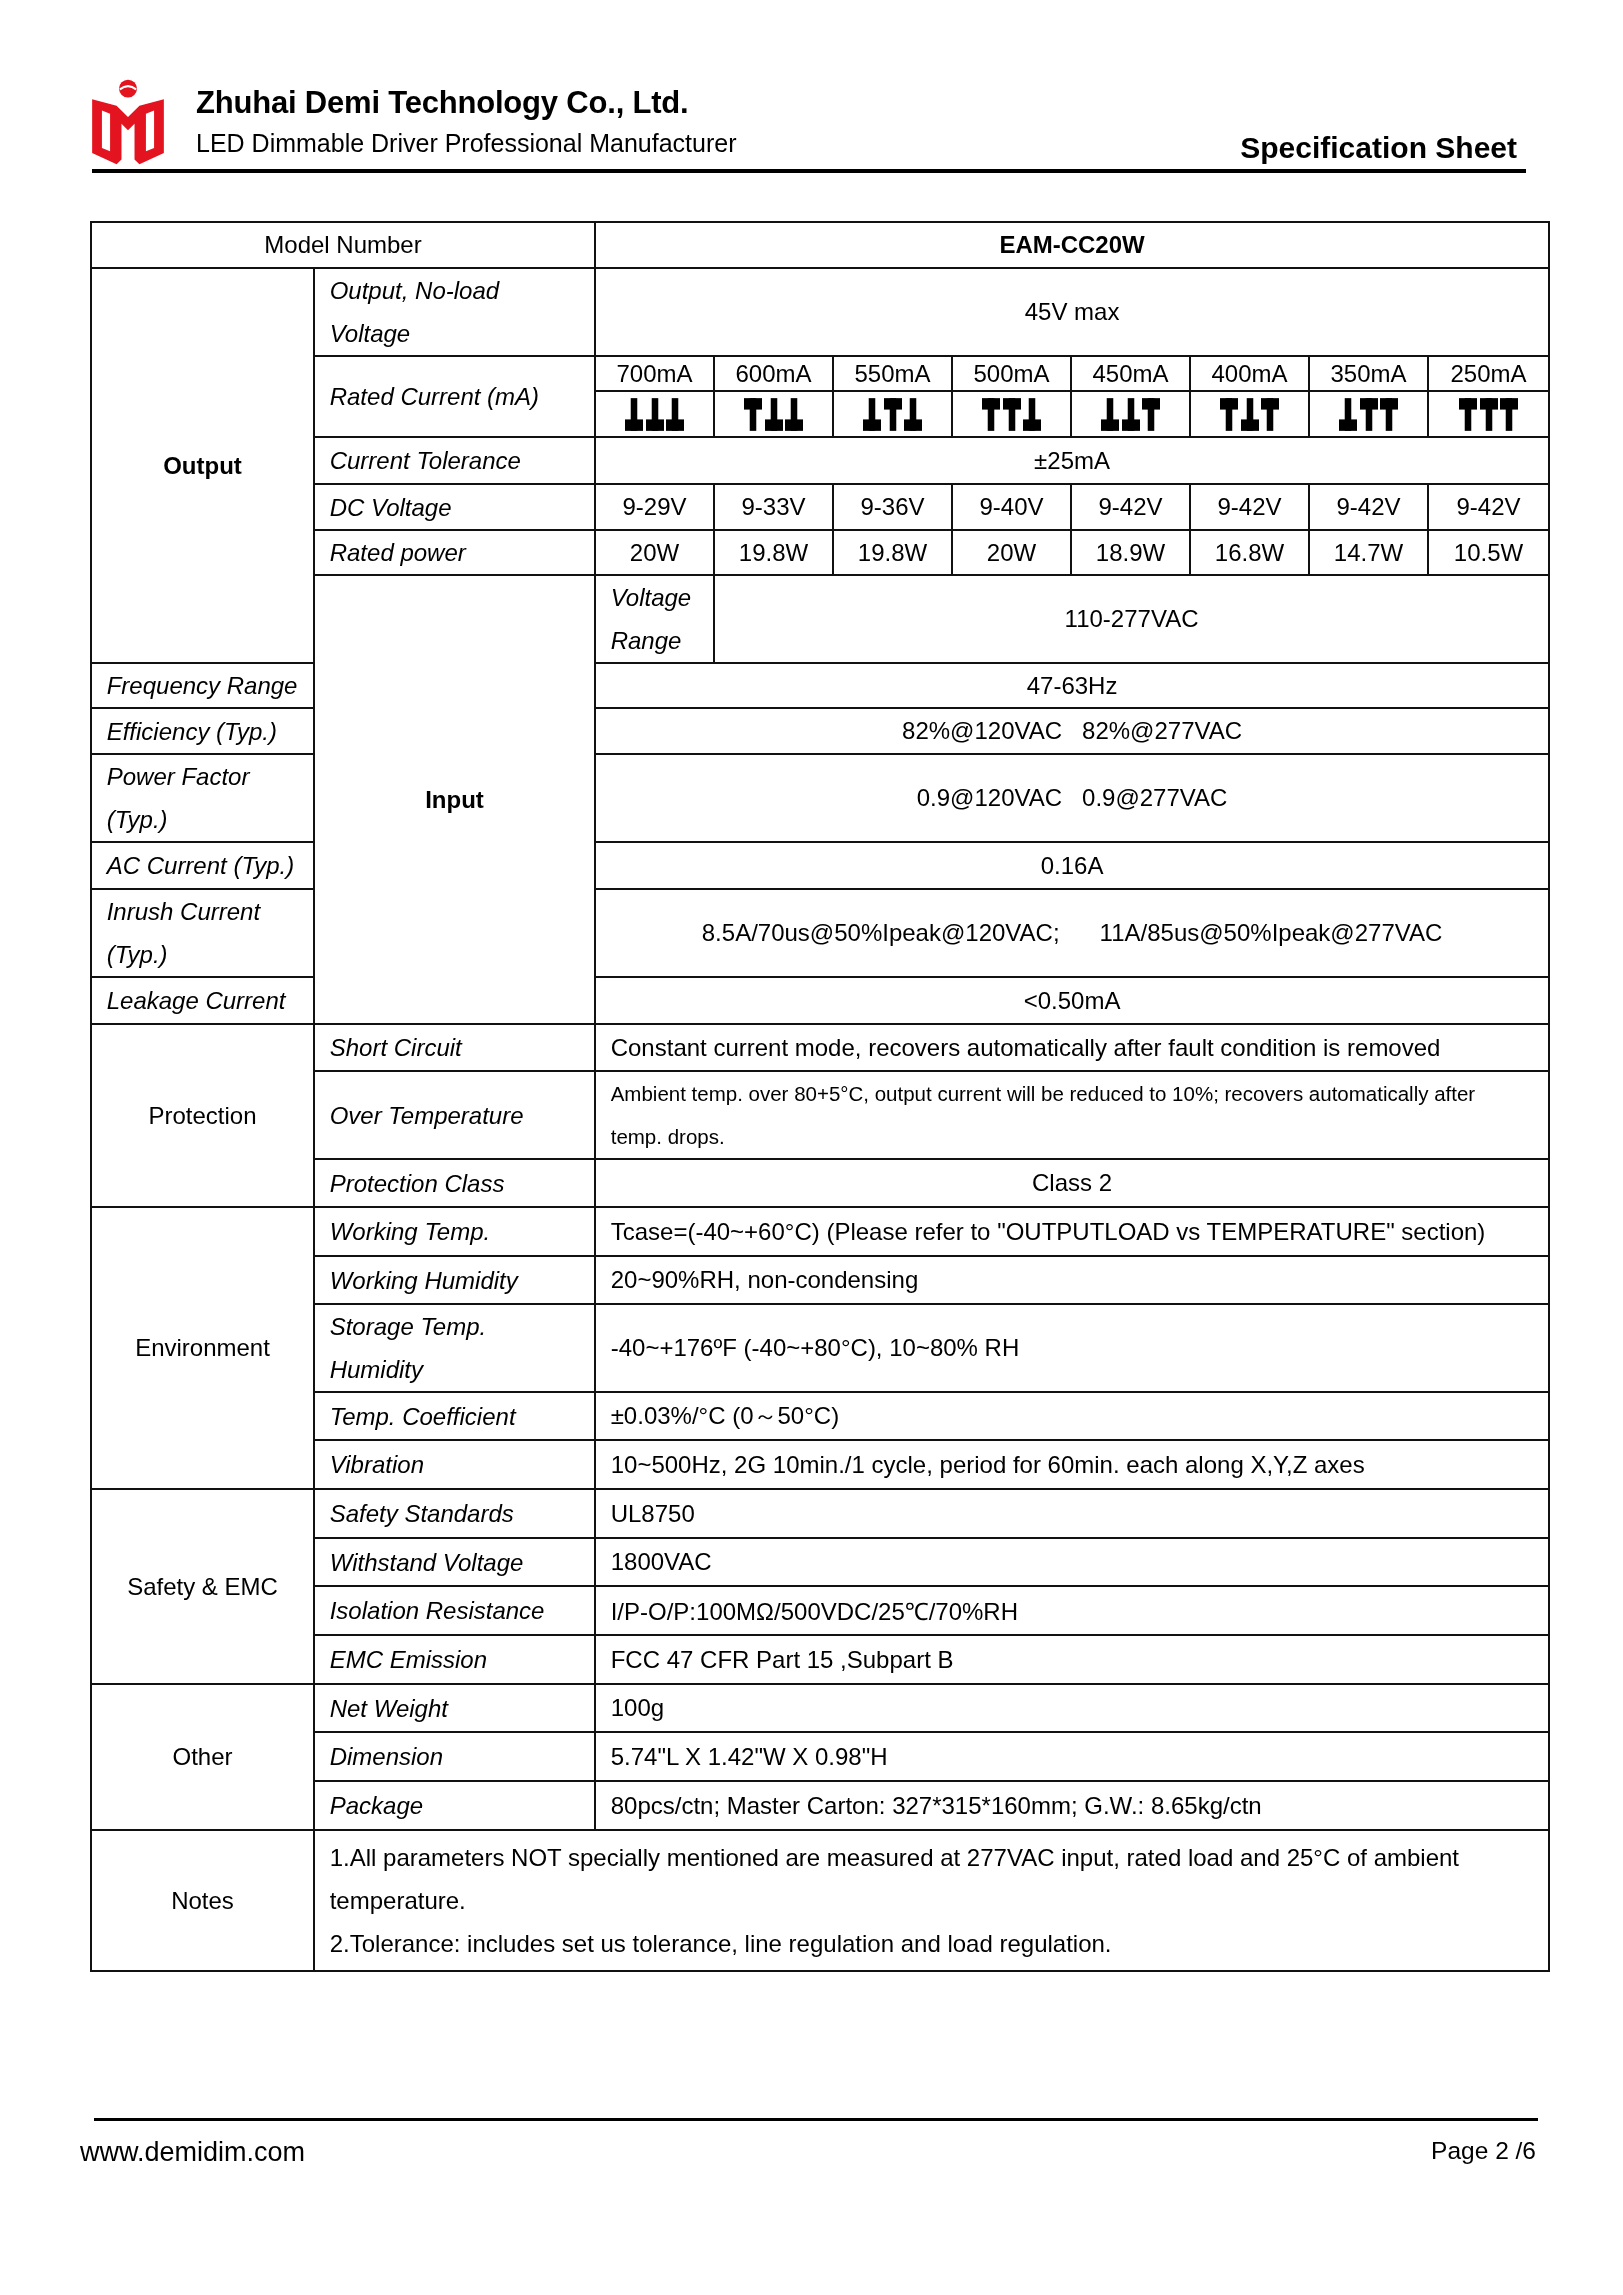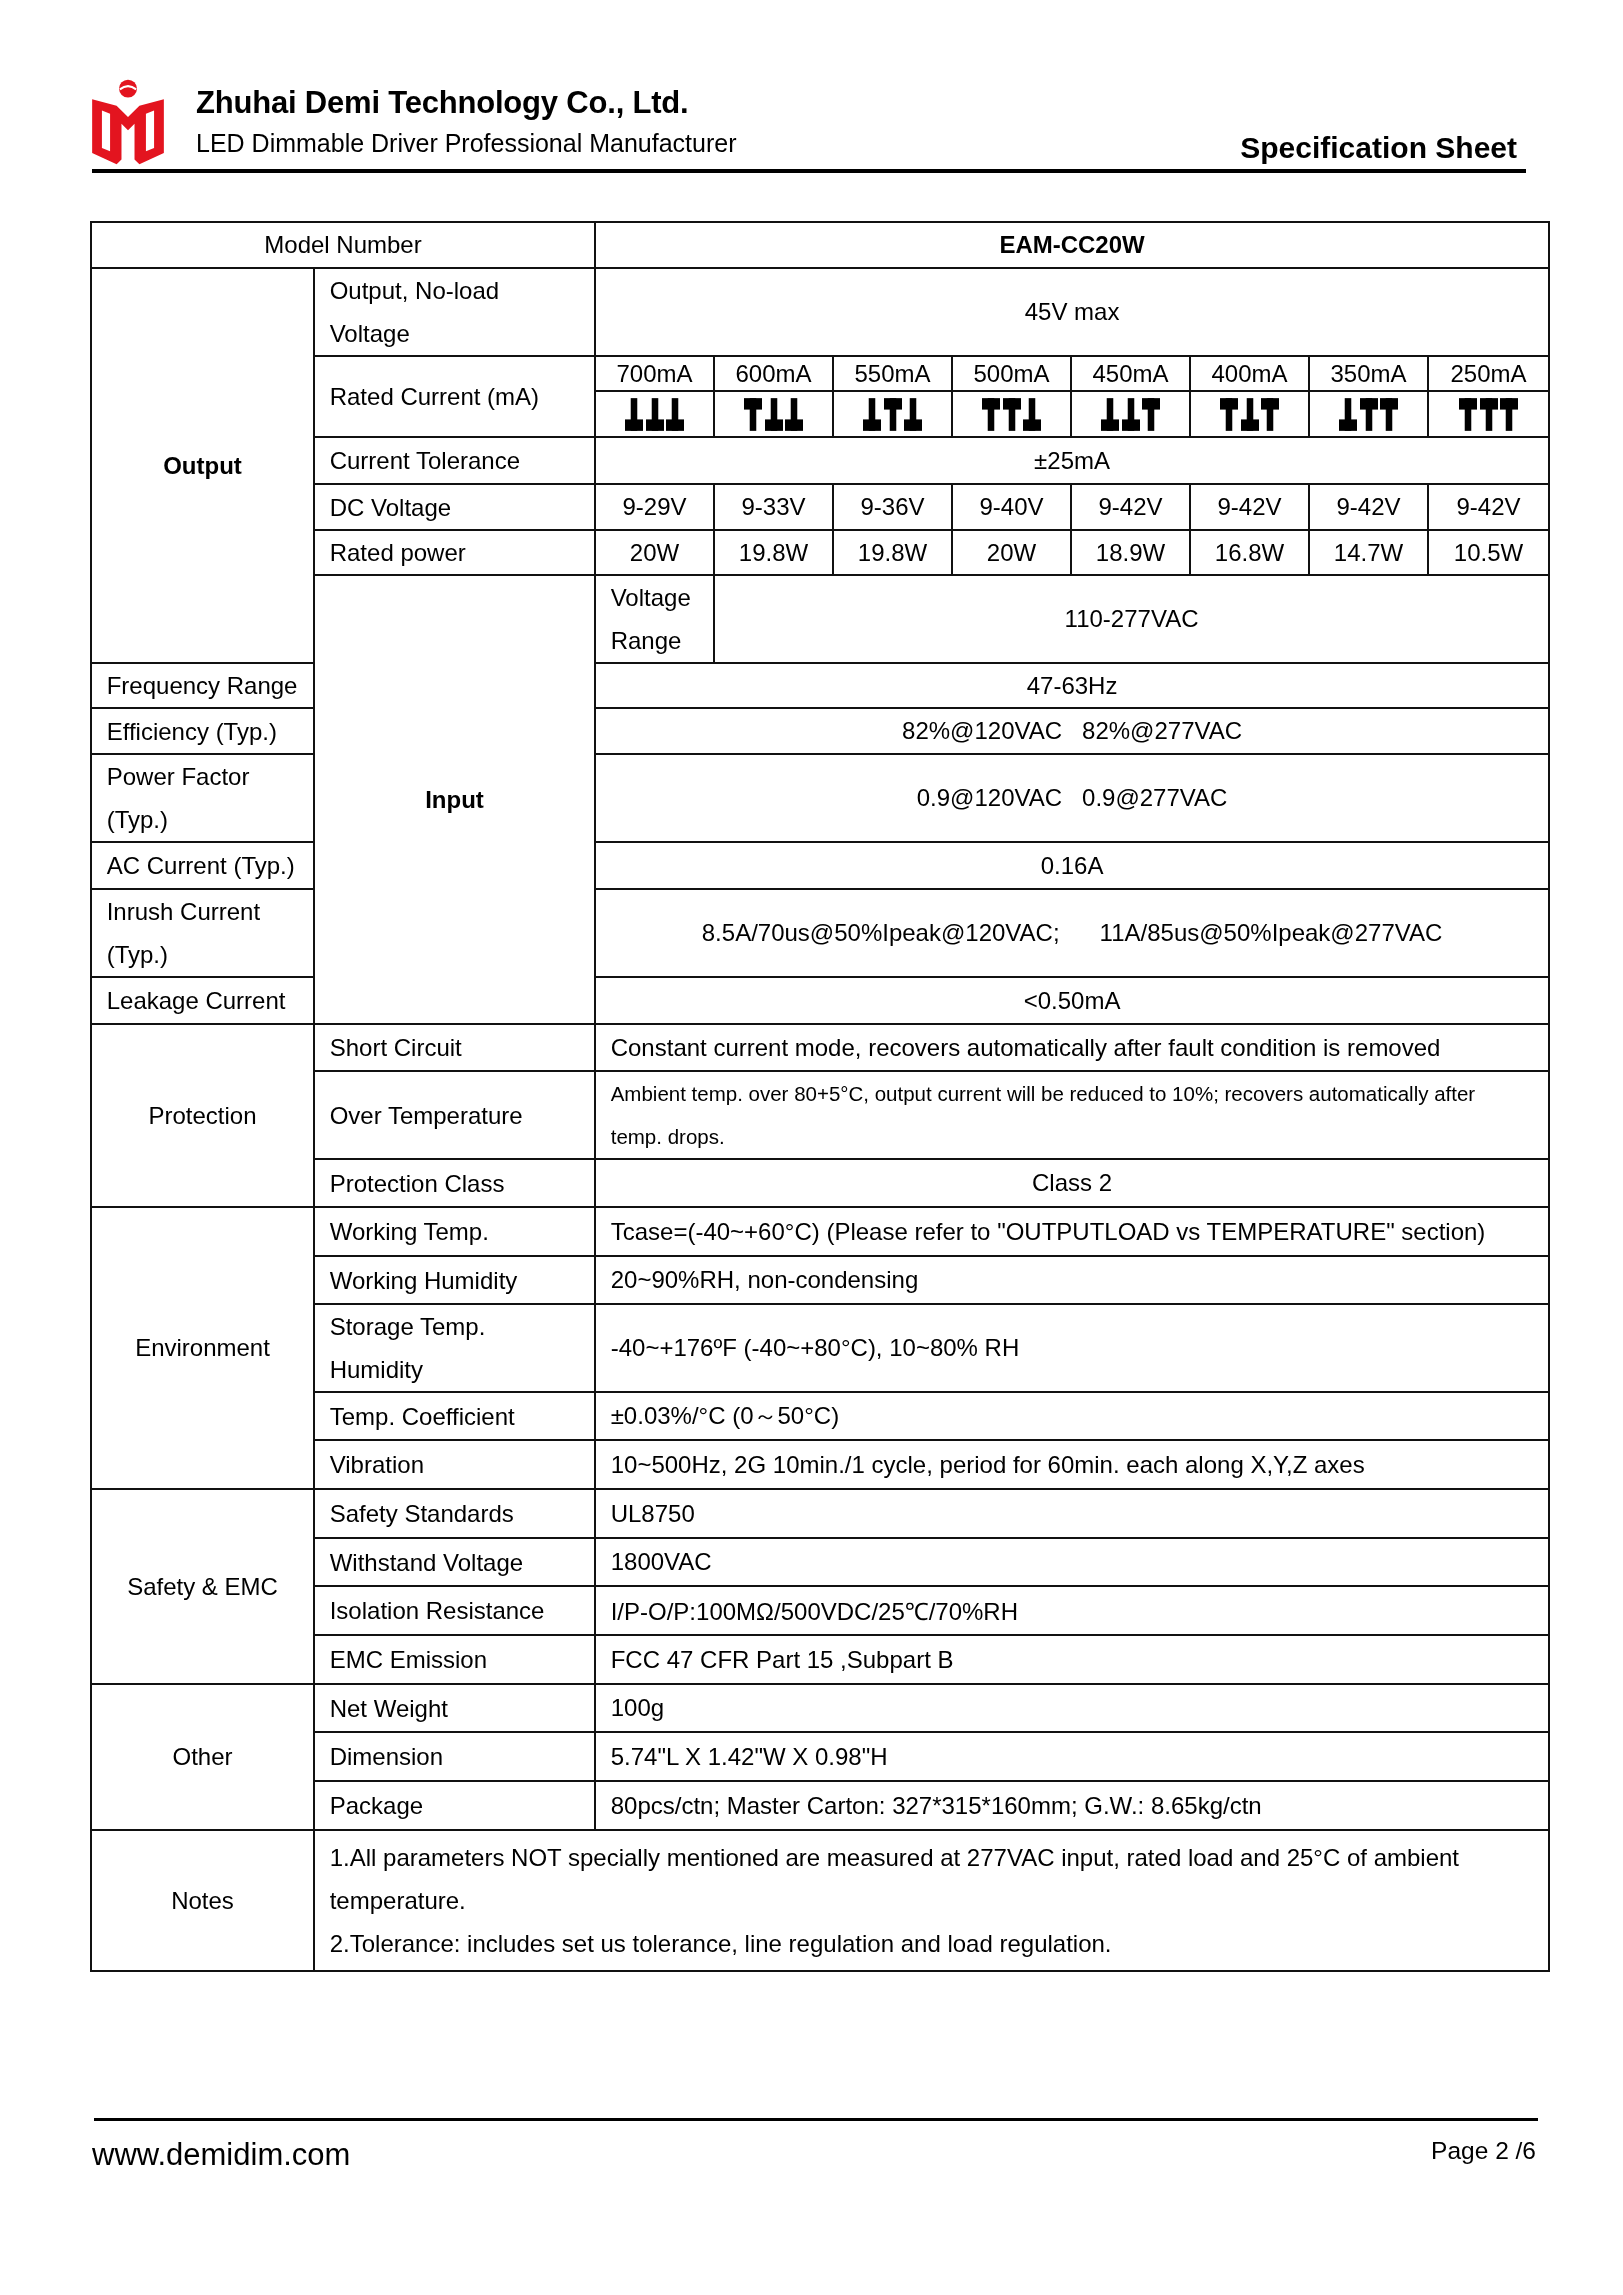--- a/index.html
+++ b/index.html
@@ -9,31 +9,31 @@
   .company { position: absolute; left: 196px; top: 85px; font-size: 31px; font-weight: bold; letter-spacing: -0.2px; }
   .tagline { position: absolute; left: 196px; top: 129px; font-size: 25px; }
   .sheet-title { position: absolute; right: 106px; top: 131px; font-size: 30px; font-weight: bold; }
   .header-rule { position: absolute; left: 92px; top: 169px; width: 1434px; height: 4.1px; background: #000; }
 
   table.spec { position: absolute; left: 90px; top: 221px; width: 1455px;
                border-collapse: collapse; table-layout: fixed; font-size: 24px; }
   table.spec td { border: 2px solid #111; padding: 0; vertical-align: middle; overflow: hidden; }
   td.sec { text-align: center; }
   td.sec.bold { font-weight: bold; }
-  td.lbl { padding-left: 14.7px !important; line-height: 43px; }
+  td.lbl { padding-left: 14.7px !important; line-height: 43px; font-style: italic; }
   td.val-c { text-align: center; margin-top: 41px; }
   td.val-l { padding-left: 14.7px !important; }
   td.model-val { text-align: center; font-weight: bold; }
   .small { font-size: 20.5px; line-height: 43px; }
   .multiline { line-height: 43px; }
   .dip { display: inline-flex; gap: 2.5px; align-items: flex-end; height: 33px; vertical-align: middle; }
   .dip svg { display: block; }
 
   .footer-rule { position: absolute; left: 94px; top: 2118px; width: 1444px; height: 3.3px; background: #000; }
-  .footer-url { position: absolute; left: 92px; top: 2137px; font-size: 31px; }
+  .footer-url { position: absolute; left: 80px; top: 2137px; font-size: 27px; }
   .footer-page { position: absolute; right: 87px; top: 2137px; font-size: 24.5px; }
 </style>
 </head>
 <body>
 
 <svg class="logo" viewBox="0 0 88 108">
   <circle cx="44" cy="13" r="11" fill="#E3141F"></circle>
   <path d="M34 14 Q44 6 54 14" stroke="#fff" stroke-width="2.5" fill="none"></path>
   <path d="M0 26 L30 34 L44 48 L58 34 L88 26 L88 92 L58 106 L52 100 L52 56 L44 64 L36 56 L36 100 L30 106 L0 92 Z" fill="#E3141F"></path>
   <path d="M12 40 L12 86 L22 90 L22 44 Z" fill="#fff"></path>

